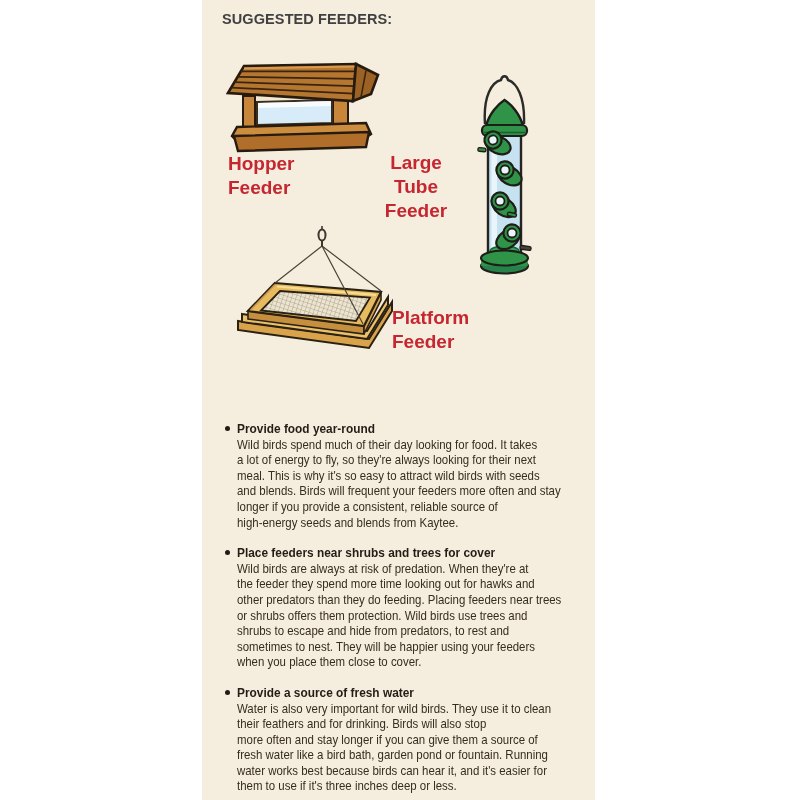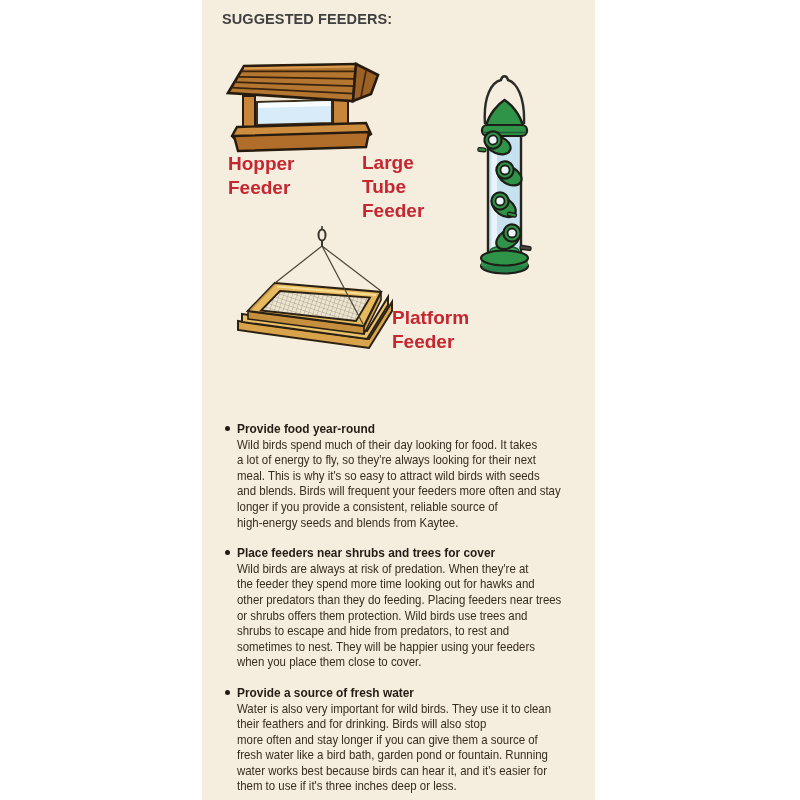--- a/index.html
+++ b/index.html
@@ -12,21 +12,21 @@
     background:#f5edde;
   }
   .abs{position:absolute;}
   .red-heading{
     margin:0;font-size:14.5px;font-weight:bold;color:#404040;letter-spacing:0.1px;
   }
   .feeder-label{
     margin:0;font-size:19px;line-height:24px;font-weight:bold;color:#c5262f;
     white-space:pre-line;
   }
-  .feeder-label.right{text-align:left;}
+  .feeder-label.right{text-align:center;}
   .bullets{list-style:none;margin:0;padding:0;}
   .bullet{position:relative;padding-left:15px;margin-bottom:15px;margin-top:13px;}
   .dot{
     position:absolute;left:3px;top:5px;width:5px;height:5px;border-radius:50%;
     background:#211b14;
   }
   .cond{
     transform:scaleX(0.88);transform-origin:0 0;width:410px;
   }
   .bullet-title{

